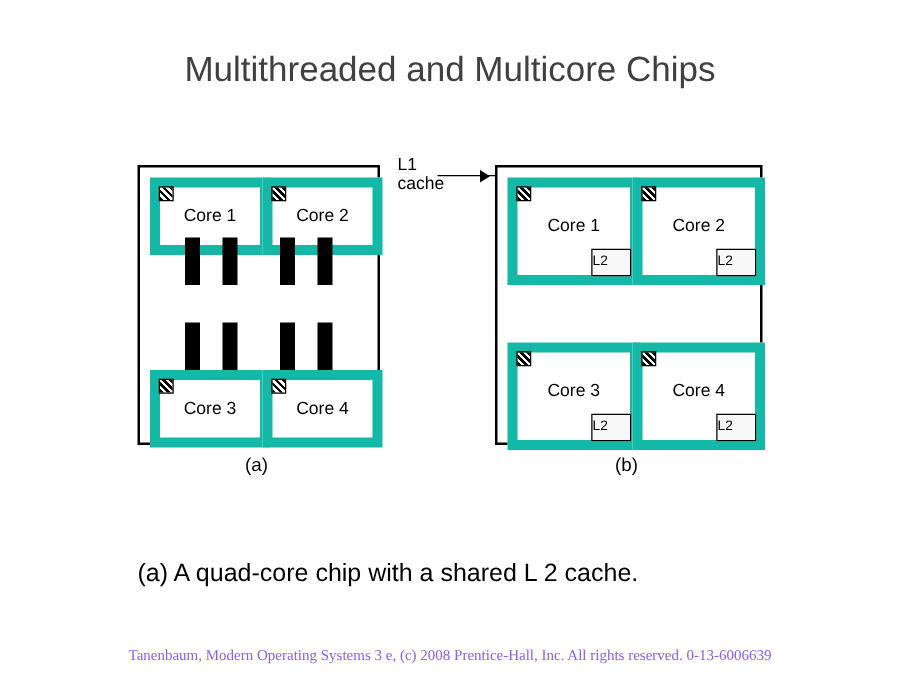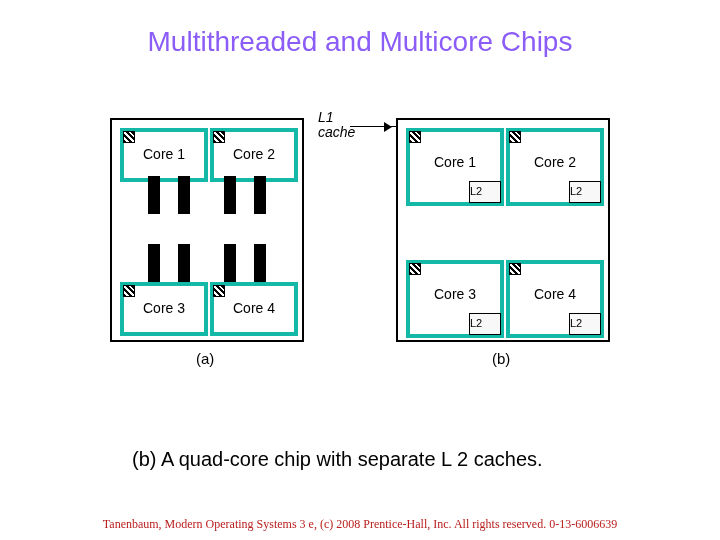--- a/index.html
+++ b/index.html
@@ -5,45 +5,45 @@
   body {
     margin: 0;
     padding: 0;
     width: 720px;
     height: 540px;
     font-family: Arial, Helvetica, sans-serif;
     background: #fff;
     position: relative;
   }
   .title {
-    color: #8b5cf6;
+    color: #404040;
     font-size: 28px;
     text-align: center;
-    padding-top: 26px;
+    padding-top: 40px;
     font-weight: normal;
   }
   .figure-area {
     position: relative;
     width: 720px;
     height: 330px;
     margin-top: 40px;
   }
   
   .chip-a {
     position: absolute;
     left: 110px;
     top: 20px;
     width: 190px;
     height: 220px;
     border: 2px solid #000;
     background: #fff;
   }
   .core {
     position: absolute;
-    border: 4px solid #14b8a6;
+    border: 8px solid #14b8a6;
     text-align: center;
     font-size: 14px;
     background: #fff;
   }
   
   .l1 {
     position: absolute;
     width: 10px;
     height: 10px;
     border: 1px solid #000;
@@ -87,21 +87,20 @@
   .chip-a .bus.b3 { left: 112px; top: 124px; height: 38px; }
   .chip-a .bus.b4 { left: 142px; top: 124px; height: 38px; }
 
   
   .l1-callout {
     position: absolute;
     left: 318px;
     top: 12px;
     font-size: 14px;
     line-height: 15px;
-    font-style: italic;
   }
   .l1-arrow {
     position: absolute;
     left: 350px;
     top: 28px;
     width: 46px;
     height: 0;
     border-top: 1.5px solid #000;
   }
   .l1-arrow::after {
@@ -163,21 +162,21 @@
   .caption .line-b { padding-left: 132px; }
 
   .footer {
     position: absolute;
     left: 0;
     bottom: 8px;
     width: 100%;
     text-align: center;
     font-family: Georgia, "Times New Roman", serif;
     font-size: 12px;
-    color: #b91c1c;
+    color: #8b5cf6;
   }
 </style>
 </head>
 <body>
 
 <div class="title">Multithreaded and Multicore Chips</div>
 
 <div class="figure-area">
 
   <div class="chip-a">
@@ -234,16 +233,16 @@
       <span class="core-label">Core 4</span>
       <span class="l2-priv">L2</span>
     </div>
   </div>
 
   <div class="sublabel a">(a)</div>
   <div class="sublabel b">(b)</div>
 </div>
 
 <div class="caption">
-  <div class="line-b">(b) A quad-core chip with separate L 2 caches.</div>
+  <div class="line-a">(a) A quad-core chip with a shared L 2 cache.</div>
 </div>
 
 <div class="footer">Tanenbaum, Modern Operating Systems 3 e, (c) 2008 Prentice-Hall, Inc. All rights reserved. 0-13-6006639</div>
 
 </body></html>

